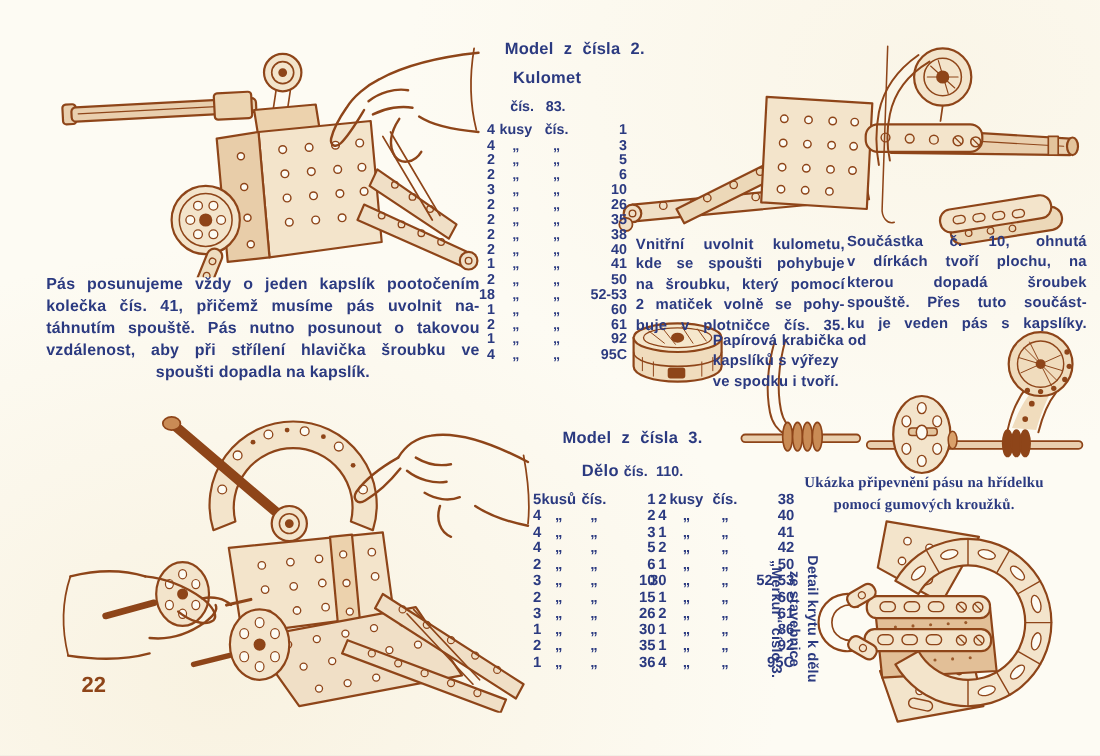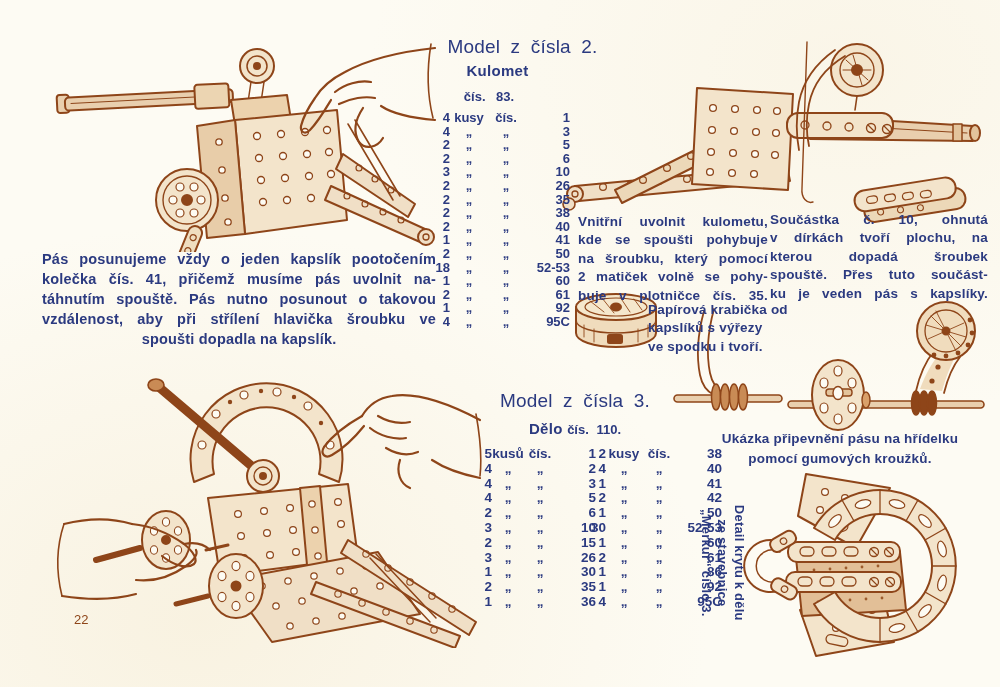--- a/index.html
+++ b/index.html
@@ -11,32 +11,32 @@
       radial-gradient(ellipse at 85% 10%, rgba(243,232,205,.30), rgba(0,0,0,0) 40%);
     font-family:"Liberation Sans", sans-serif;
     color:var(--ink_blue,#2b3a80);
     -webkit-font-smoothing:antialiased;
   }
   .abs{position:absolute;}
   .ctr{text-align:center;}
   .para{font-weight:700; letter-spacing:.2px;}
   .para .jl{text-align:justify; text-align-last:justify;}
   .para .cl{text-align:left; text-align-last:center;}
-  .h1{font-weight:400; font-size:19px; word-spacing:5px; letter-spacing:.2px;}
+  .h1{font-weight:700; font-size:15px; word-spacing:5px; letter-spacing:.2px;}
   .h2{font-weight:700; font-size:15px; letter-spacing:.3px;}
   .h3{font-weight:700; font-size:13px; word-spacing:7px;}
   
   .plist{display:flex; flex-direction:column; font-weight:700; font-size:13px;}
   .plist .prow{display:grid; grid-template-columns:26px 38px 36px 46px; line-height:13.6px;}
   .plist.wide .prow{grid-template-columns:24px 32px 32px 40px; line-height:14.8px; font-size:13.5px;}
   .cq{text-align:right;}
   .cd{text-align:center;}
   .cp{text-align:right;}
   .vtext{transform:rotate(90deg); font-weight:700; font-size:13px; line-height:16.5px; width:160px; text-align:center; letter-spacing:.2px;}
-  .pgnum{font-weight:400; font-size:13px; color:var(--ink_brown,#8e4519); z-index:5;}
+  .pgnum{font-weight:700; font-size:20px; color:var(--ink_brown,#8e4519); z-index:5;}
   svg{display:block;}
   svg *{vector-effect:non-scaling-stroke;}
 </style>
 </head>
 <body>
 
 <div class="page">
 
   <svg class="abs" style="left:45px;top:8px;" width="392" height="244" viewBox="0 0 392 244" fill="none" stroke="#8e4519" stroke-width="2" stroke-linecap="round" stroke-linejoin="round">
     <g transform="rotate(-3 150 92)">
@@ -768,21 +768,21 @@
       <span class="cp">92</span>
     </div>
       <div class="prow" style="grid-template-columns:24px 36px 34px 46px;">
       <span class="cq">4</span>
       <span class="cd">„</span>
       <span class="cd">„</span>
       <span class="cp">95C</span>
     </div>
     </div>
 
-  <div class="abs para ctr" style="left:688px;top:429px;width:304px;font-size:13.5px;line-height:19.5px;">
+  <div class="abs para ctr" style="left:688px;top:429px;width:304px;font-size:13.5px;line-height:19.5px;font-family:Liberation Serif, serif;">
     <div>Ukázka připevnění pásu na hřídelku</div>
     <div>pomocí gumových kroužků.</div>
   </div>
 
   <div class="abs vtext" style="left:642px;top:538px;">
     <div>Detail krytu k dělu</div>
     <div>ze stavebnice</div>
     <div>„Merkur“ číslo 3.</div>
   </div>
 

